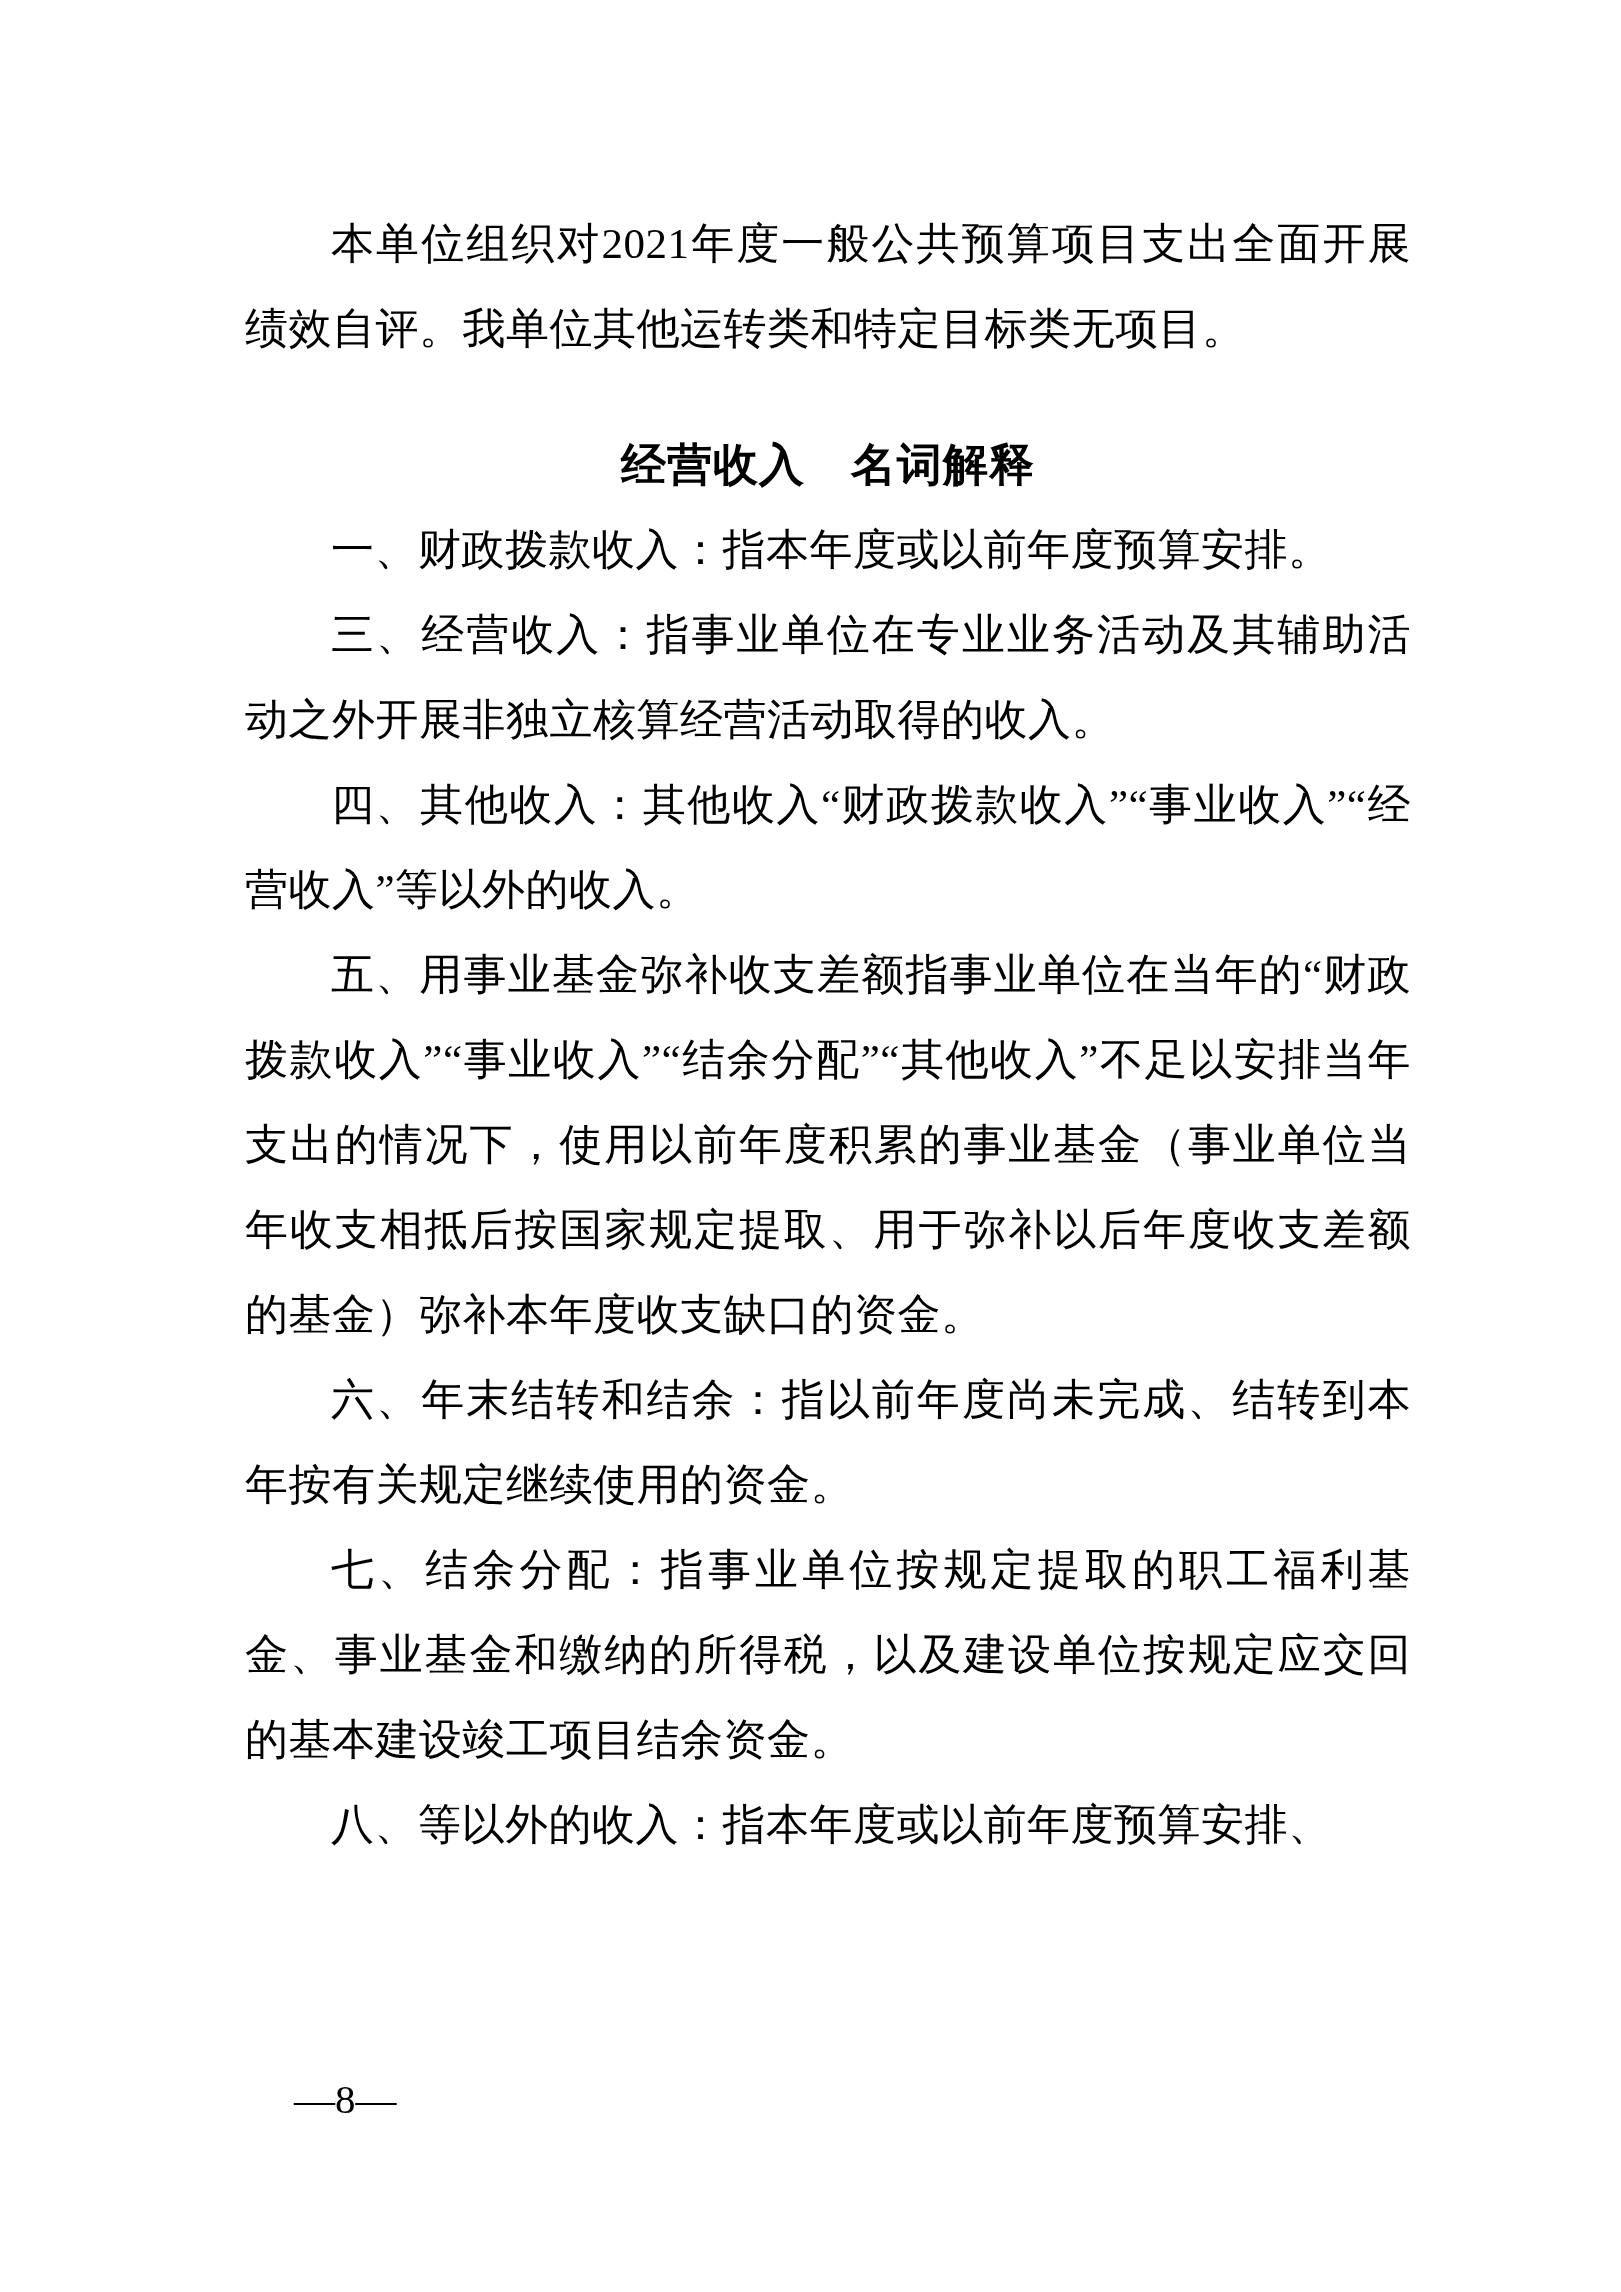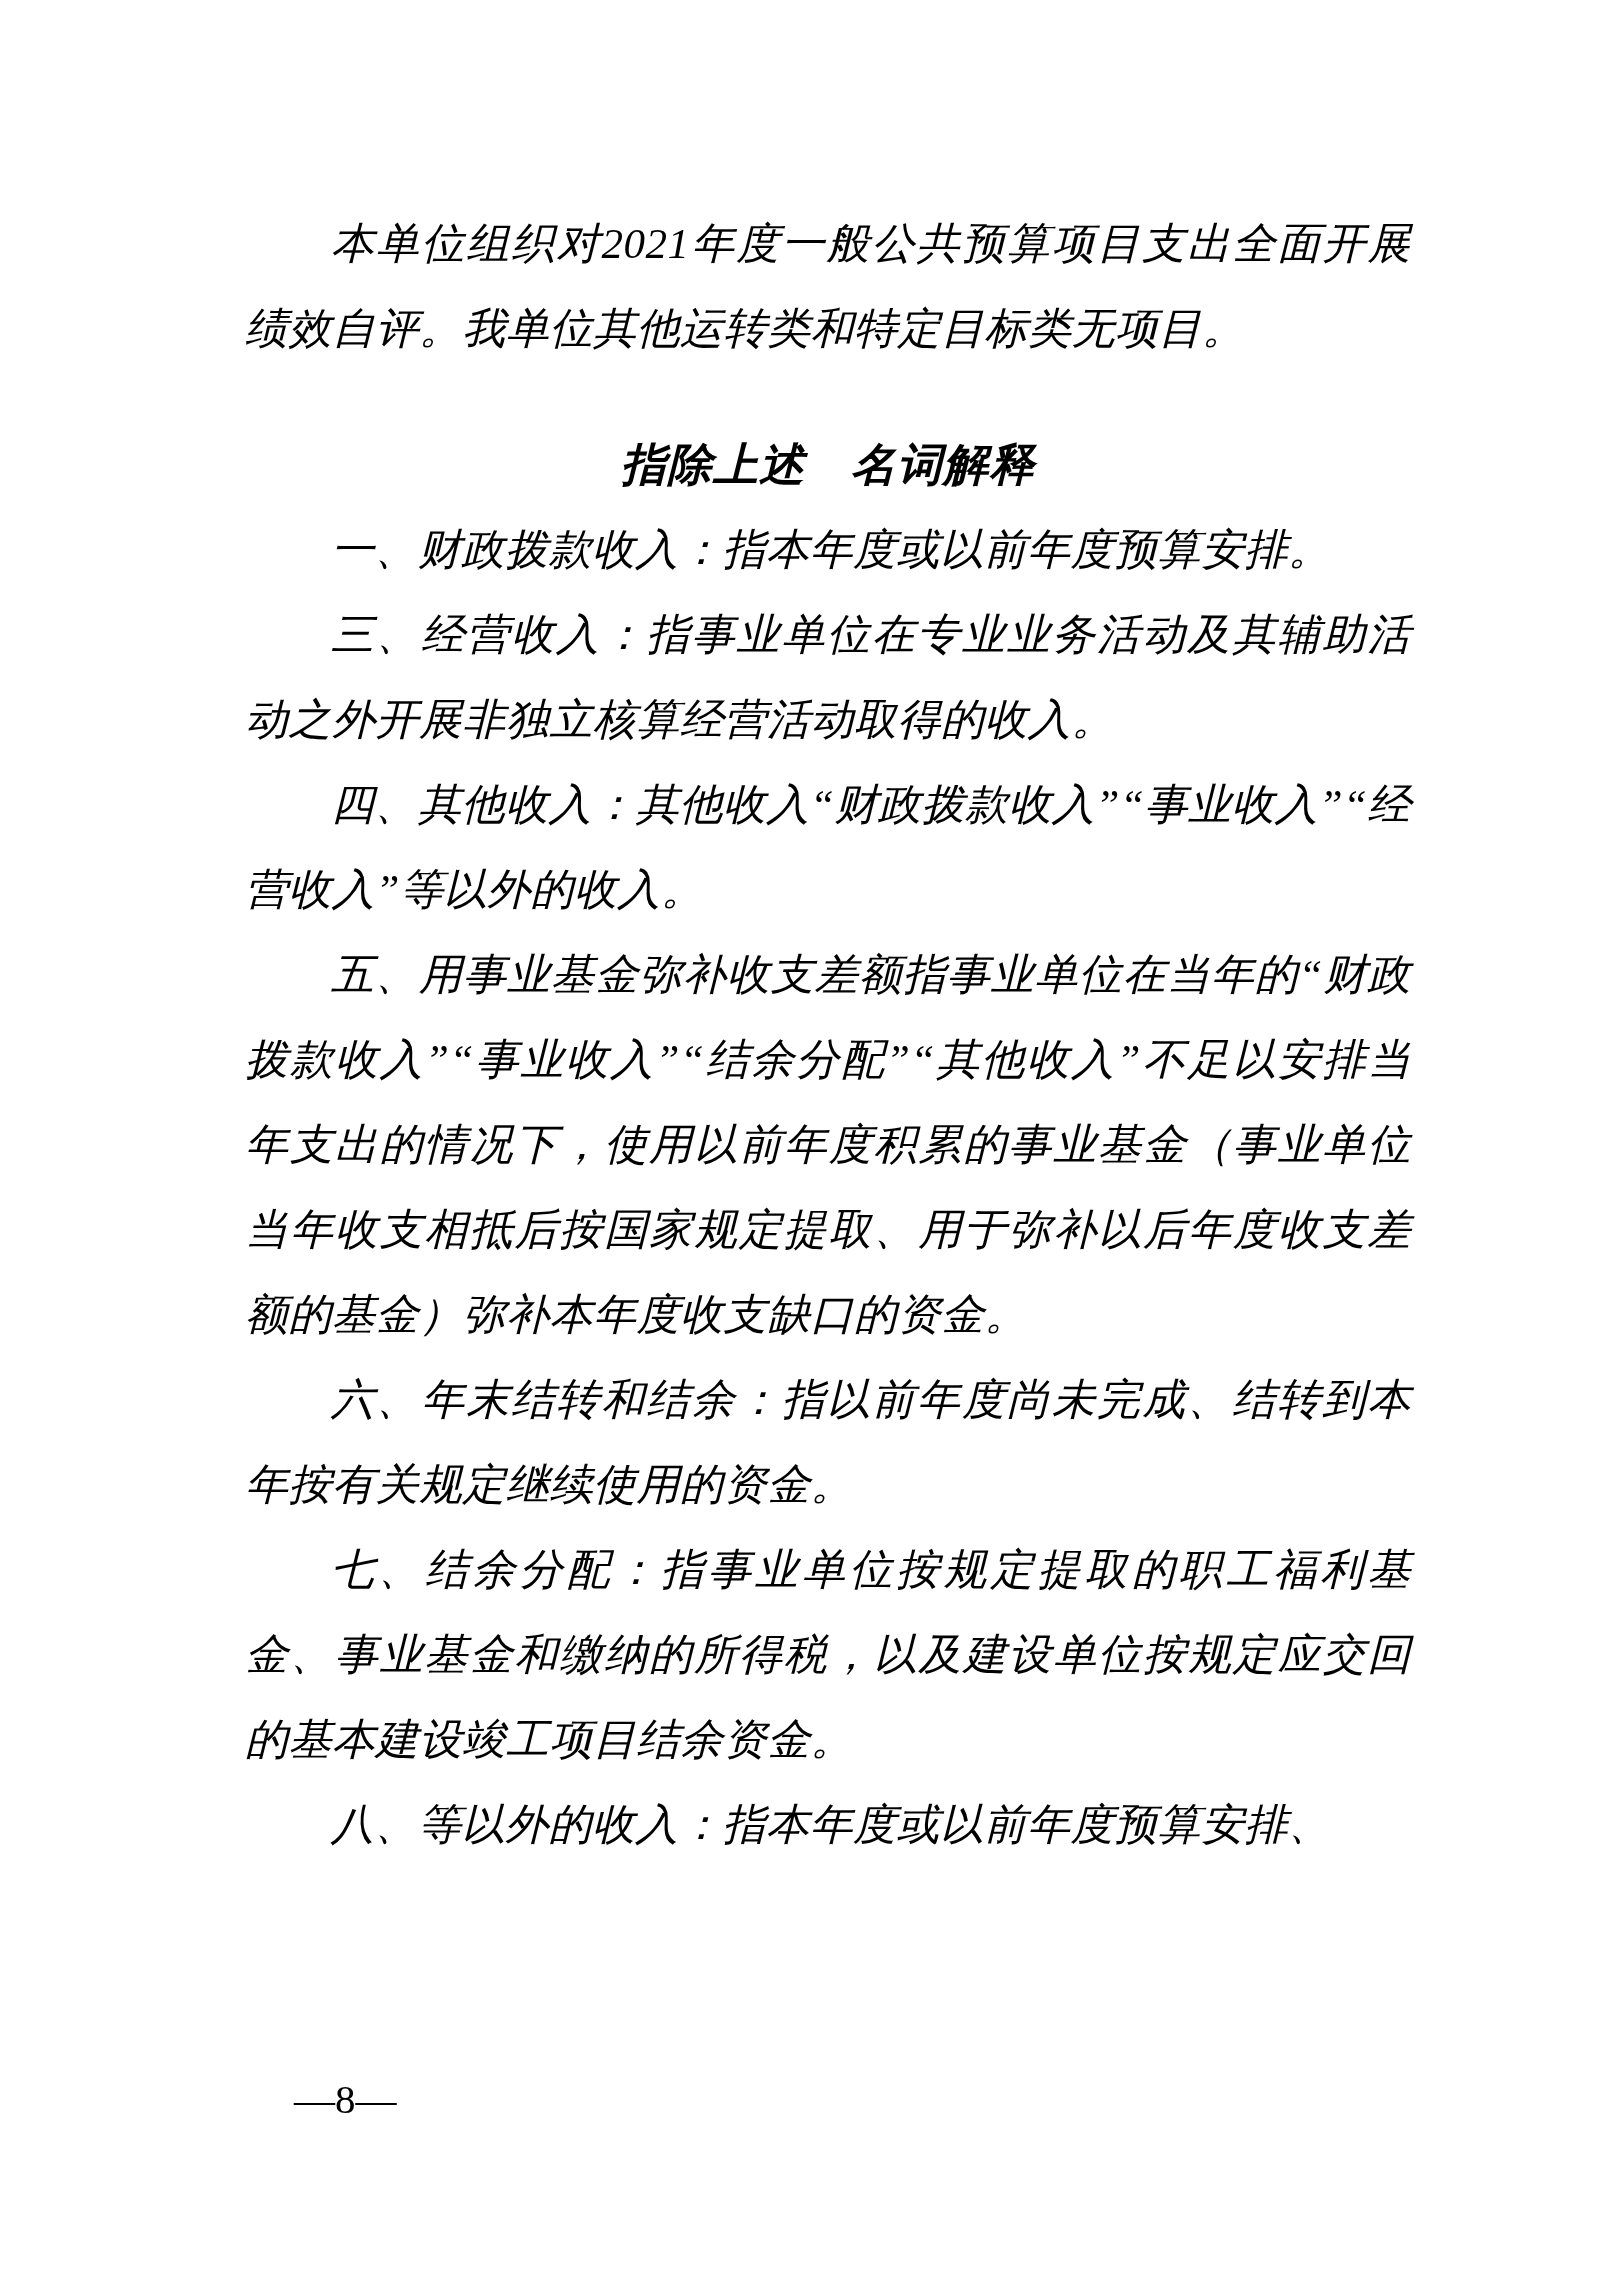--- a/index.html
+++ b/index.html
@@ -19,21 +19,20 @@
   .content {
     position: absolute;
     left: 245px;
     top: 201px;
     width: 1166px;
     font-size: 43px;
     line-height: 85px;
     text-align: justify;
     text-justify: inter-character;
     letter-spacing: 0.5px;
-    font-style: italic;
   }
   .content p {
     margin: 0;
     padding: 0;
     text-indent: 86px; 
   }
   .section-heading {
     margin: 51px 0 0 0;
     text-align: center;
     font-family: "Liberation Sans", sans-serif;
@@ -53,21 +52,21 @@
     font-family: "Liberation Serif", serif;
   }
 </style>
 </head>
 <body>
 
 <div class="page">
   <div class="content">
     <p>本单位组织对2021年度一般公共预算项目支出全面开展绩效自评。我单位其他运转类和特定目标类无项目。</p>
 
-    <h2 class="section-heading">指除上述　名词解释</h2>
+    <h2 class="section-heading">经营收入　名词解释</h2>
 
     <p>一、财政拨款收入：指本年度或以前年度预算安排。</p>
     <p>三、经营收入：指事业单位在专业业务活动及其辅助活动之外开展非独立核算经营活动取得的收入。</p>
     <p>四、其他收入：其他收入“财政拨款收入”“事业收入”“经营收入”等以外的收入。</p>
     <p>五、用事业基金弥补收支差额指事业单位在当年的“财政拨款收入”“事业收入”“结余分配”“其他收入”不足以安排当年支出的情况下，使用以前年度积累的事业基金（事业单位当年收支相抵后按国家规定提取、用于弥补以后年度收支差额的基金）弥补本年度收支缺口的资金。</p>
     <p>六、年末结转和结余：指以前年度尚未完成、结转到本年按有关规定继续使用的资金。</p>
     <p>七、结余分配：指事业单位按规定提取的职工福利基金、事业基金和缴纳的所得税，以及建设单位按规定应交回的基本建设竣工项目结余资金。</p>
     <p>八、等以外的收入：指本年度或以前年度预算安排、</p>
   </div>
 

